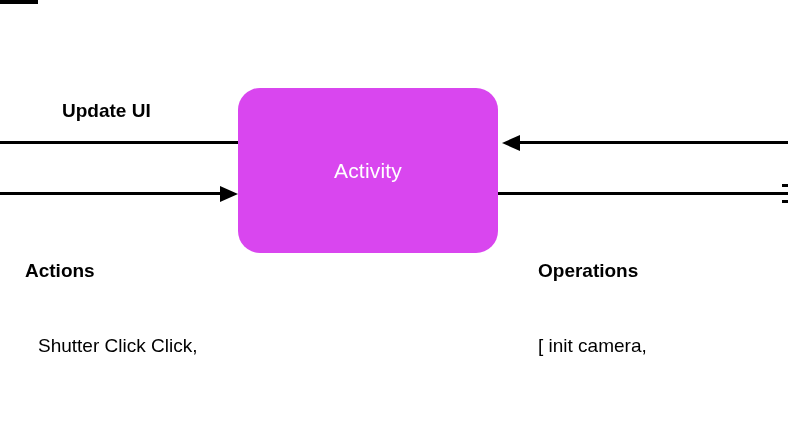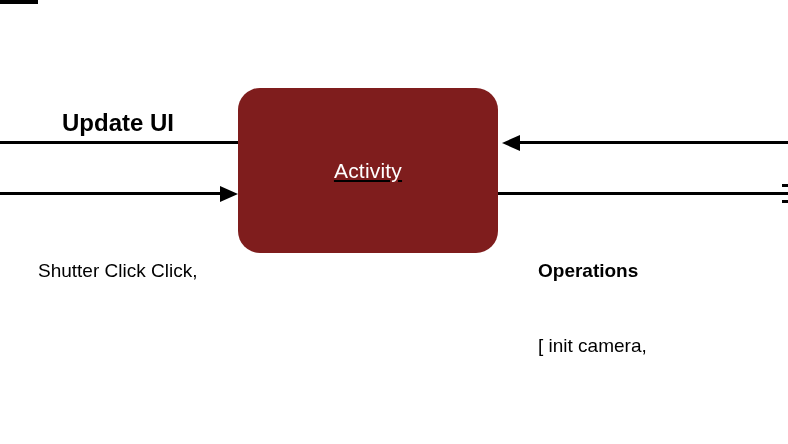--- a/index.html
+++ b/index.html
@@ -29,25 +29,24 @@
   }
 
   
   .node {
     position: absolute;
     left: 238px;
     top: 88px;
     width: 260px;
     height: 165px;
     border-radius: 22px;
-    background: #7f1d1d;
+    background: #d946ef;
     display: flex;
     align-items: center;
     justify-content: center;
-    text-decoration: underline;
   }
   .node-label {
     color: #ffffff;
     font-size: 21px;
     font-weight: 400;
     letter-spacing: 0.2px;
     line-height: 1;
   }
 
   
@@ -108,22 +107,22 @@
   }
   .tblock .ln {
     font-weight: normal;
     display: block;
   }
   .indent { padding-left: 13px; }
 
   .lbl-update-ui {
     position: absolute;
     left: 62px;
-    top: 110px;
-    font-size: 24px;
+    top: 98px;
+    font-size: 19px;
     font-weight: bold;
     color: #000000;
     line-height: 25px;
   }
   .blk-actions  { left: 25px;  top: 208px; }
   .blk-state    { left: 538px; top: 50px;  }
   .blk-camops   { left: 538px; top: 208px; }
 </style>
 </head>
 <body>
@@ -143,20 +142,21 @@
   <div class="edge-stub s1"></div>
   <div class="edge-stub s2"></div>
 
   <div class="node">
     <span class="node-label">Activity</span>
   </div>
 
   <div class="lbl-update-ui">Update UI</div>
 
   <div class="tblock blk-actions">
+    <span class="hd">Actions</span>
     <span class="ln indent">Shutter Click Click,</span>
     
     
     
   </div>
 
 
   <div class="tblock blk-camops">
     <span class="hd">Operations</span>
     <span class="ln">[ init camera,</span>

